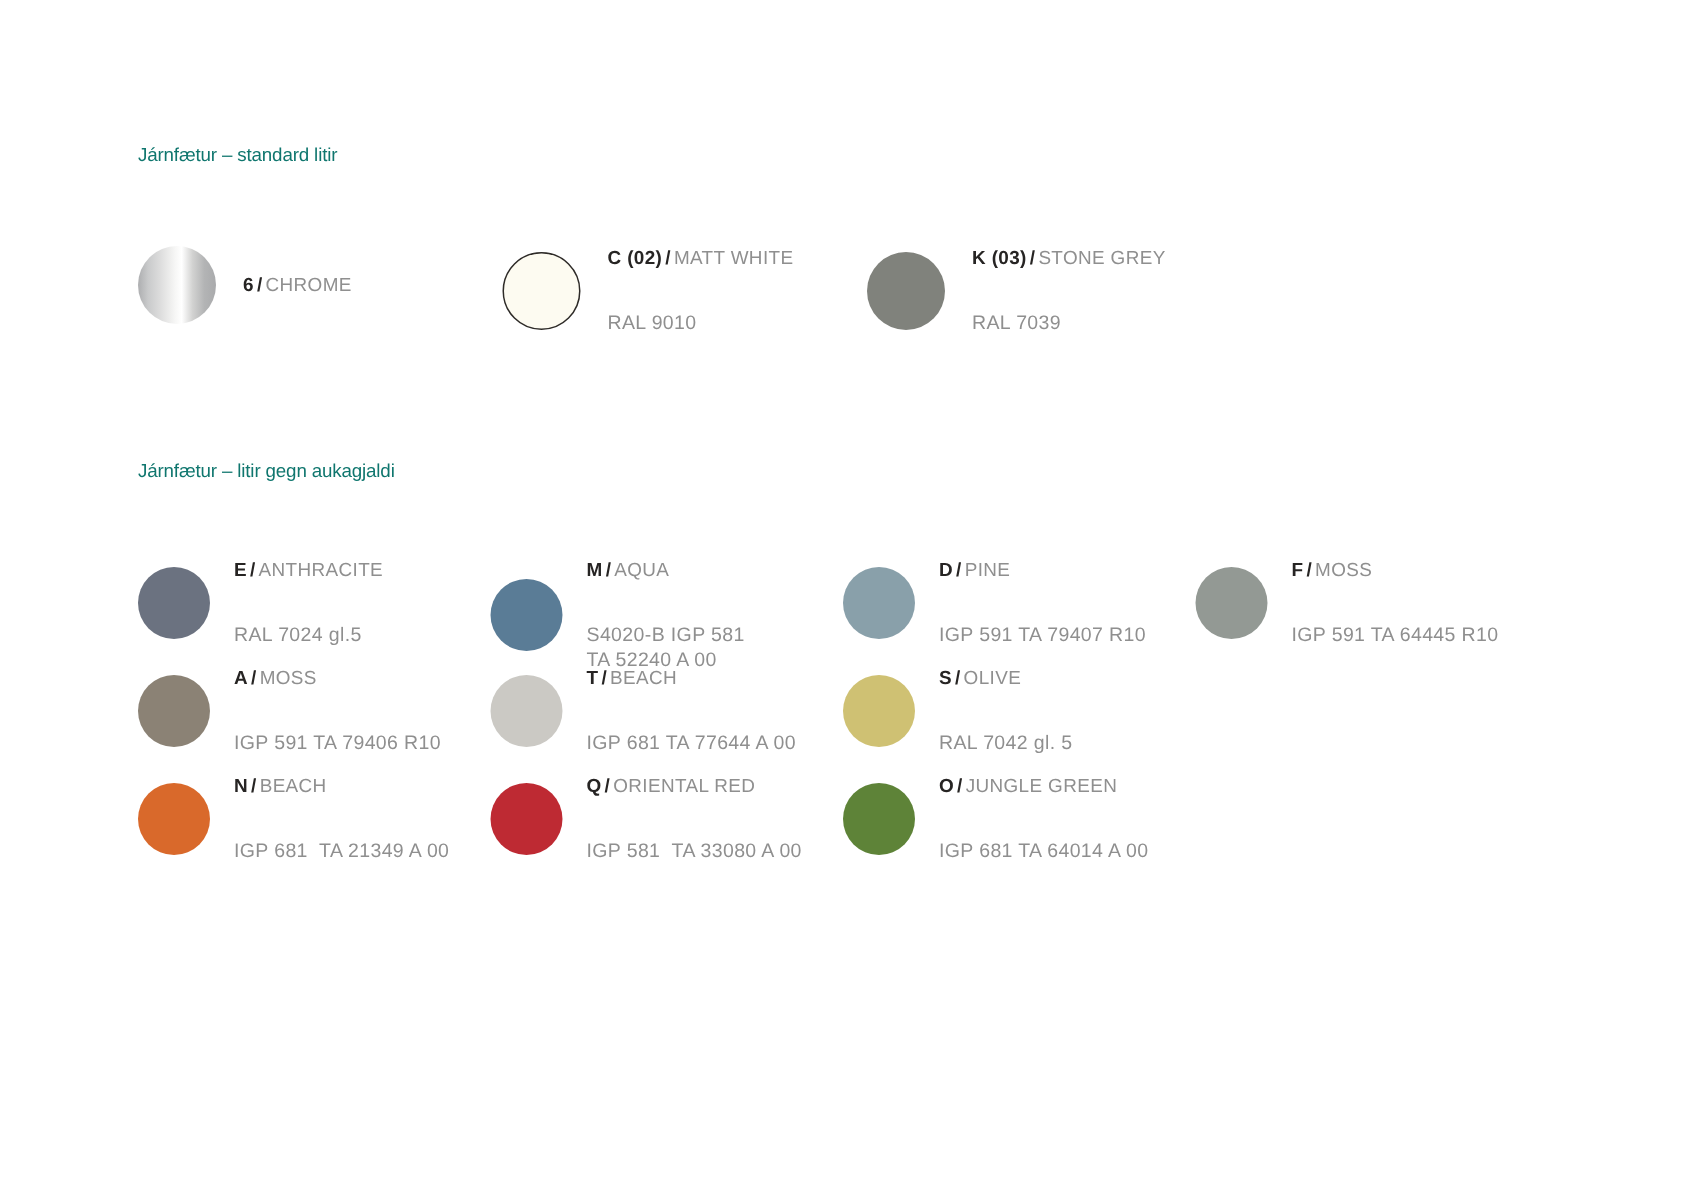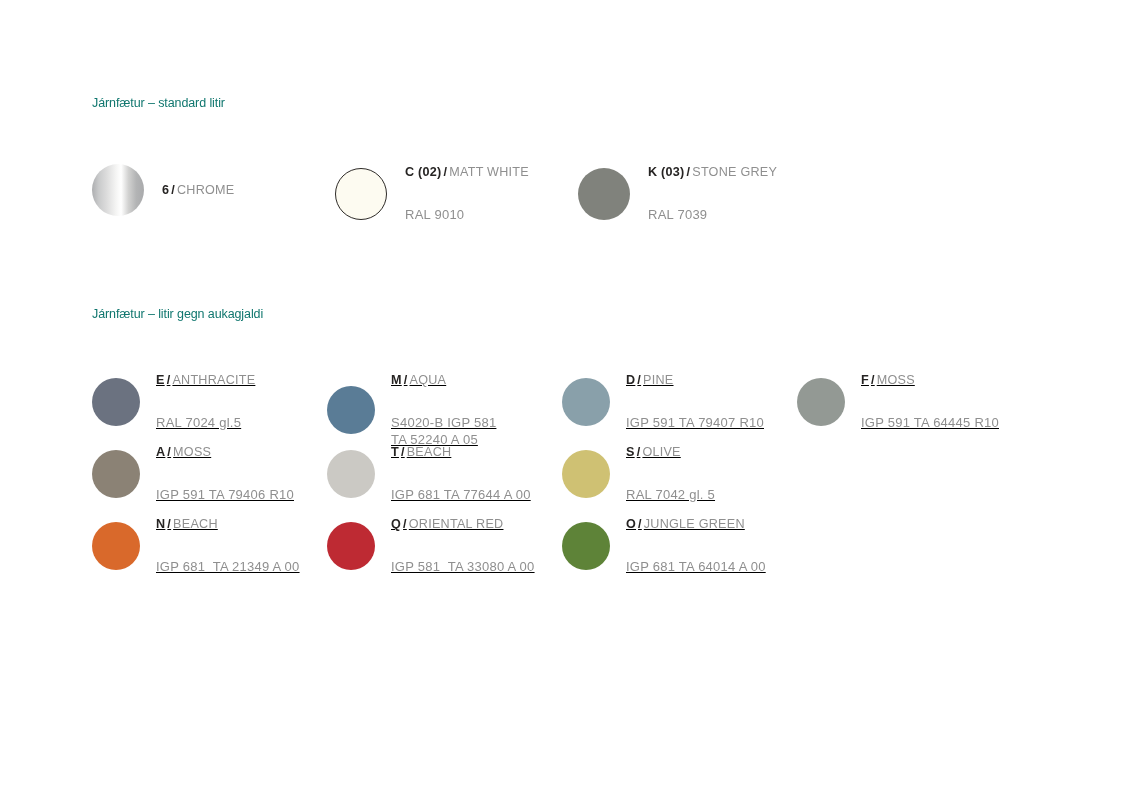--- a/index.html
+++ b/index.html
@@ -40,21 +40,21 @@
     position: absolute;
   }
   #grid-standard { left: 92px; top: 164px; width: 1000px; }
   #grid-extra    { left: 92px; top: 372px; width: 1000px; }
 
   .swatch-row {
     display: flex;
     align-items: flex-start;
   }
   #grid-standard .swatch-row { height: 76px; }
-  #grid-extra .swatch-row { height: 72px; text-decoration: underline; }
+  #grid-extra .swatch-row { height: 72px; }
 
   .swatch-item {
     display: flex;
     align-items: center;
     box-sizing: border-box;
   }
   #grid-standard .swatch-item { width: 243px; }
   #grid-extra .swatch-item { width: 235px; }
 
   .swatch-dot {
@@ -146,21 +146,21 @@
           <div class="swatch-label">
             <div class="swatch-title"><span class="swatch-code-prefix">E</span><span class="swatch-sep">/</span><span>ANTHRACITE</span></div>
             <div class="swatch-sub">RAL 7024 gl.5</div>
           </div>
         </div>
         <div class="swatch-item">
           <div class="swatch-dot" style="background: rgb(90, 124, 150);"></div>
           <div class="swatch-label">
             <div class="swatch-title"><span class="swatch-code-prefix">M</span><span class="swatch-sep">/</span><span>AQUA</span></div>
             <div class="swatch-sub">S4020-B IGP 581
-TA 52240 A 05</div>
+TA 52240 A 00</div>
           </div>
         </div>
         <div class="swatch-item">
           <div class="swatch-dot" style="background: rgb(137, 160, 170);"></div>
           <div class="swatch-label">
             <div class="swatch-title"><span class="swatch-code-prefix">D</span><span class="swatch-sep">/</span><span>PINE</span></div>
             <div class="swatch-sub">IGP 591 TA 79407 R10</div>
           </div>
         </div>
         <div class="swatch-item">

